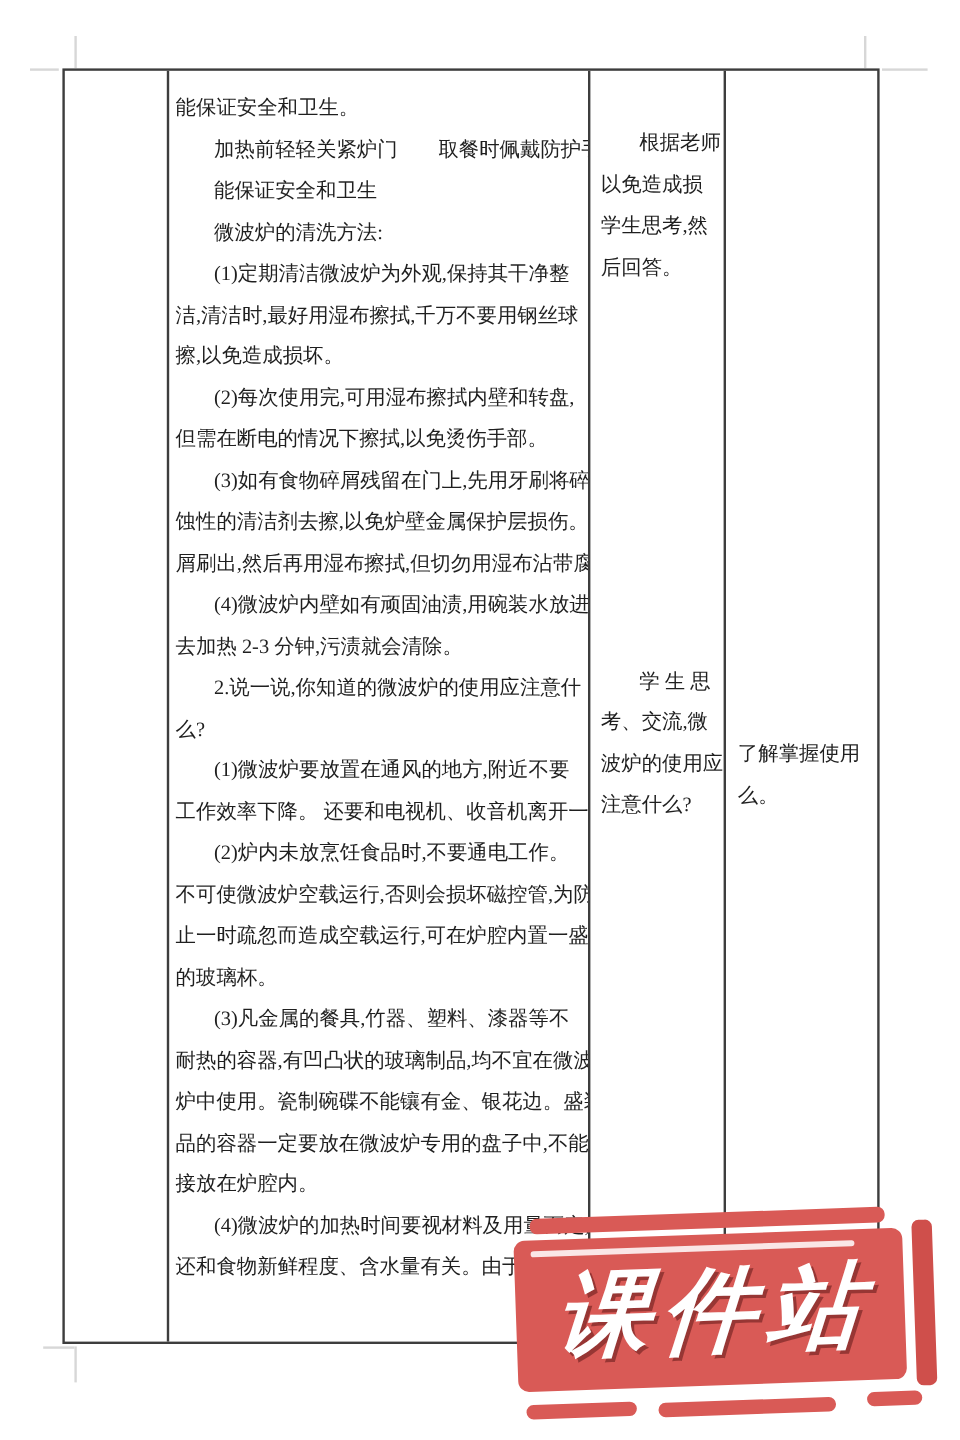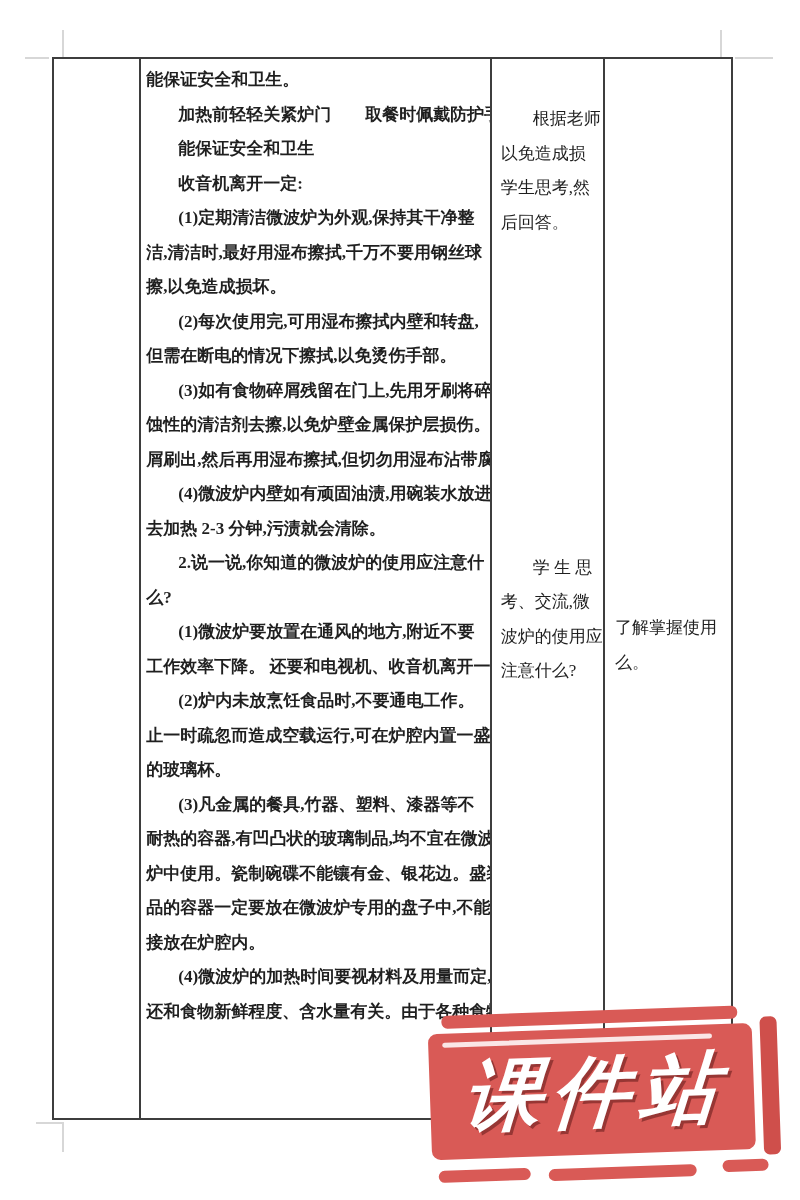--- a/index.html
+++ b/index.html
@@ -14,21 +14,21 @@
   
   .doc-table{
     position:absolute;left:52px;top:57px;width:677px;height:1059px;
     border:2px solid #3d3d3d;
     display:flex;flex-direction:row;
     background:#ffffff;
   }
   .cell{box-sizing:content-box;overflow:hidden;position:relative;}
   .cell.sep{border-right:2px solid #3d3d3d;}
   .cell-blank{width:86px;}
-  .cell-main{width:346px;padding:4px 0 0 5px;font-weight:bold;}
+  .cell-main{width:346px;padding:14px 0 0 5px;}
   .cell-activity{width:103px;padding:0 0 0 9px;}
   .cell-goal{width:117px;padding:0 0 0 10px;}
   .line{
     height:34.5px;line-height:34.5px;font-size:17px;
     white-space:nowrap;letter-spacing:0;
   }
   .cell-activity .line,.cell-goal .line{white-space:normal;height:34.5px;overflow:hidden;}
   .line.in2{padding-left:32px;}
   .line.just{text-align:justify;text-align-last:justify;white-space:normal;}
   .block2-activity{margin-top:310.5px;}
@@ -75,36 +75,37 @@
 <div class="crop" style="left:36px;top:1122px;width:26px;height:2px;"></div>
 
 <div class="doc-table">
   <div class="cell sep cell-blank"></div>
 
   <div class="cell sep cell-main">
     <div>
         <div class="line">能保证安全和卫生。</div>
         <div class="line in2">加热前轻轻关紧炉门　　取餐时佩戴防护手套</div>
         <div class="line in2">能保证安全和卫生</div>
-        <div class="line in2">收音机离开一定:</div>
+        <div class="line in2">微波炉的清洗方法:</div>
         <div class="line in2">(1)定期清洁微波炉为外观,保持其干净整</div>
         <div class="line">洁,清洁时,最好用湿布擦拭,千万不要用钢丝球</div>
         <div class="line">擦,以免造成损坏。</div>
         <div class="line in2">(2)每次使用完,可用湿布擦拭内壁和转盘,</div>
         <div class="line">但需在断电的情况下擦拭,以免烫伤手部。</div>
         <div class="line in2">(3)如有食物碎屑残留在门上,先用牙刷将碎</div>
         <div class="line">蚀性的清洁剂去擦,以免炉壁金属保护层损伤。</div>
         <div class="line">屑刷出,然后再用湿布擦拭,但切勿用湿布沾带腐</div>
         <div class="line in2">(4)微波炉内壁如有顽固油渍,用碗装水放进</div>
         <div class="line">去加热 2-3 分钟,污渍就会清除。</div>
         <div class="line in2">2.说一说,你知道的微波炉的使用应注意什</div>
         <div class="line">么?</div>
         <div class="line in2">(1)微波炉要放置在通风的地方,附近不要</div>
         <div class="line">工作效率下降。 还要和电视机、收音机离开一定</div>
         <div class="line in2">(2)炉内未放烹饪食品时,不要通电工作。</div>
+        <div class="line">不可使微波炉空载运行,否则会损坏磁控管,为防</div>
         <div class="line">止一时疏忽而造成空载运行,可在炉腔内置一盛水</div>
         <div class="line">的玻璃杯。</div>
         <div class="line in2">(3)凡金属的餐具,竹器、塑料、漆器等不</div>
         <div class="line">耐热的容器,有凹凸状的玻璃制品,均不宜在微波</div>
         <div class="line">炉中使用。瓷制碗碟不能镶有金、银花边。盛装食</div>
         <div class="line">品的容器一定要放在微波炉专用的盘子中,不能直</div>
         <div class="line">接放在炉腔内。</div>
         <div class="line in2">(4)微波炉的加热时间要视材料及用量而定,</div>
         <div class="line">还和食物新鲜程度、含水量有关。由于各种食物加</div>
       </div>

